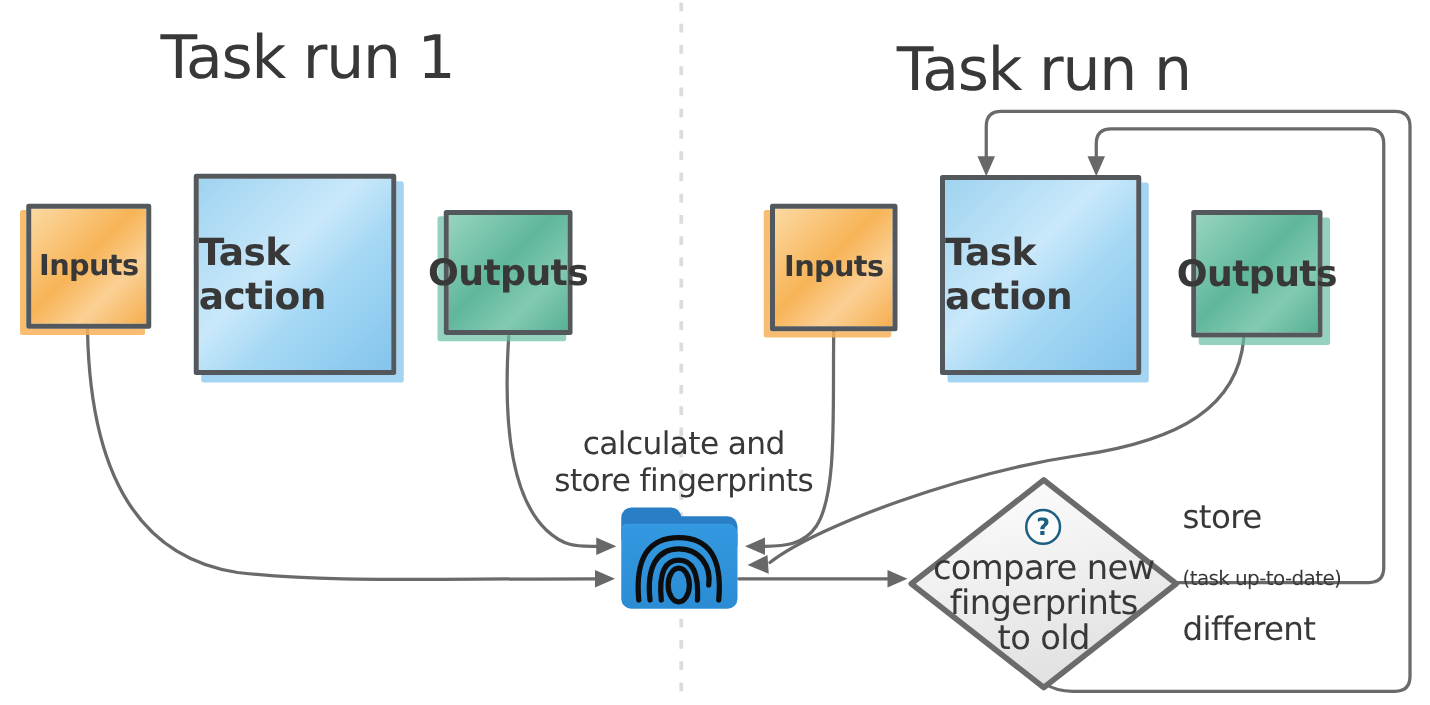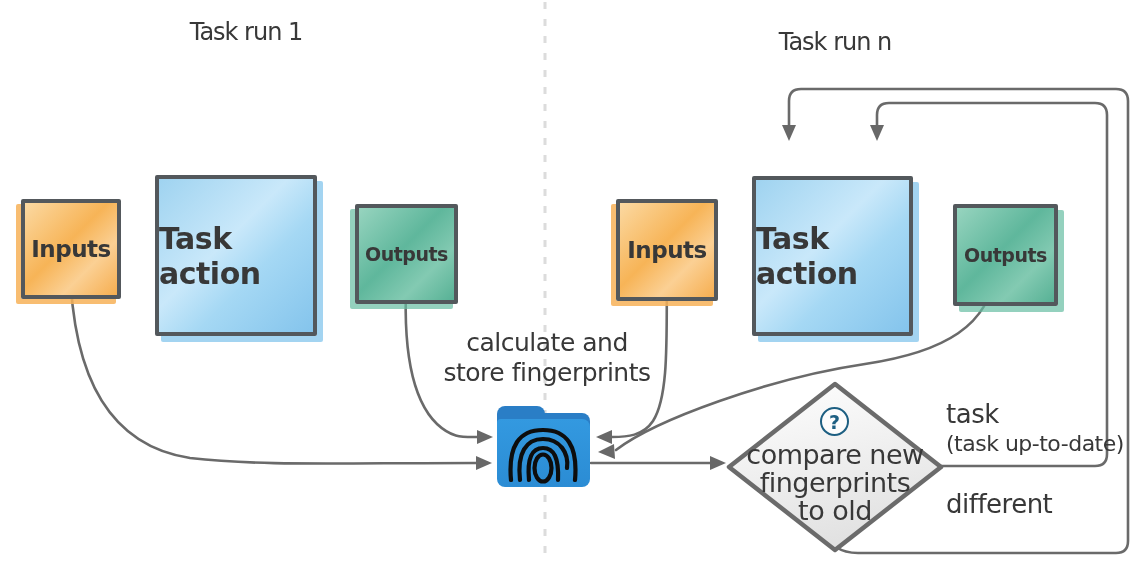--- a/index.html
+++ b/index.html
@@ -6,57 +6,57 @@
   .canvas{
     position:relative;width:1144px;height:564px;background:#ffffff;
     font-family:"DejaVu Sans","Liberation Sans",sans-serif;color:#383838;
     overflow:hidden;
   }
   .layer-svg{position:absolute;left:0;top:0;z-index:1;}
   .node{
     position:absolute;z-index:2;box-sizing:border-box;
     border:4px solid #53585c;border-radius:2px;
     display:flex;align-items:center;justify-content:center;
-    font-weight:bold;letter-spacing:-0.5px;margin-top:36px;
+    font-weight:bold;letter-spacing:-0.5px;
   }
   .node-inputs{
     width:100px;height:100px;font-size:23px;
     background:linear-gradient(135deg,#fbd9a2 0%,#f7b457 45%,#fbd094 70%,#f6ae50 100%);
     box-shadow:-5px 5px 0 rgba(247,178,88,0.85);
   }
   .node-task{
     font-size:30px;
     background:linear-gradient(135deg,#9fd3f0 0%,#c9e8fa 42%,#a5d8f4 62%,#84c4ec 100%);
     box-shadow:6px 6px 0 rgba(140,201,238,0.8);
   }
   .node-outputs{
-    font-size:19px;
+    font-size:29px;
     background:linear-gradient(135deg,#97d4bf 0%,#5fb79c 45%,#83cab2 72%,#57b195 100%);
   }
   .title{
     position:absolute;z-index:2;width:260px;text-align:center;
-    font-size:24px;letter-spacing:-1px;
+    font-size:48px;letter-spacing:-1px;
   }
   .caption{
     position:absolute;z-index:2;text-align:center;
     font-size:25px;line-height:30px;letter-spacing:-0.5px;
   }
   .diamond-text{
     position:absolute;z-index:3;width:182px;text-align:center;
     font-size:27px;line-height:28px;letter-spacing:-0.5px;
   }
   .q-badge{
     position:absolute;z-index:3;width:29px;height:29px;box-sizing:border-box;
     border:2.5px solid #1d5f82;border-radius:50%;background:#fcfcfc;
     color:#1d5f82;font-size:19px;font-weight:bold;
     display:flex;align-items:center;justify-content:center;
   }
   .outcome{position:absolute;z-index:2;white-space:nowrap;letter-spacing:-0.5px;}
   .outcome .big{font-size:26px;line-height:32px;}
-  .outcome .small{font-size:22px;line-height:27px;}
+  .outcome .small{font-size:16px;line-height:27px;margin-top:19px;}
   .folder{
     position:absolute;left:497px;top:406px;width:93px;height:81px;z-index:2;
   }
   .folder .tab{
     position:absolute;left:0;top:0;width:48px;height:26px;
     background:#2a7ec6;border-radius:8px 8px 0 0;
   }
   .folder .tab-back{
     position:absolute;left:30px;top:7px;right:0;height:24px;
     background:#2a7ec6;border-radius:0 8px 0 0;
@@ -117,21 +117,21 @@
   <div class="title" style="left:705px;top:28px;">Task run n</div>
 
   <div class="node node-inputs" style="left:21px;top:163px;">Inputs</div>
   <div class="node node-task" style="left:155px;top:139px;width:162px;height:161px;">Task action</div>
   <div class="node node-outputs" style="left:355px;top:168px;width:103px;height:100px;box-shadow:-5px 5px 0 rgba(102,189,162,0.7);">Outputs</div>
 
   <div class="node node-inputs" style="left:616px;top:163px;width:102px;height:102px;">Inputs</div>
   <div class="node node-task" style="left:752px;top:140px;width:161px;height:160px;">Task action</div>
   <div class="node node-outputs" style="left:953px;top:168px;width:105px;height:102px;box-shadow:6px 6px 0 rgba(102,189,162,0.7);">Outputs</div>
 
-  <div class="caption" style="left:437px;top:328px;width:220px;">
+  <div class="caption" style="left:437px;top:340px;width:220px;">
     <div>calculate and</div>
     <div>store fingerprints</div>
   </div>
 
   <div class="folder">
     <div class="tab"></div>
     <div class="tab-back"></div>
     <div class="body"></div>
     <svg width="93" height="81" viewBox="0 0 93 81">
       <g stroke="#0d0d0d" stroke-width="4.2" fill="none" stroke-linecap="round">
@@ -144,20 +144,20 @@
   </div>
 
   <div class="q-badge" style="left:820px;top:407px;">?</div>
   <div class="diamond-text" style="left:744px;top:441px;">
     <div>compare new</div>
     <div>fingerprints</div>
     <div>to old</div>
   </div>
 
   <div class="outcome" style="left:946px;top:398px;">
-    <div class="big">task</div>
+    <div class="big">store</div>
     <div class="small">(task up-to-date)</div>
   </div>
   <div class="outcome" style="left:946px;top:488px;">
     <div class="big">different</div>
   </div>
 
 </div>
 
 </body></html>

